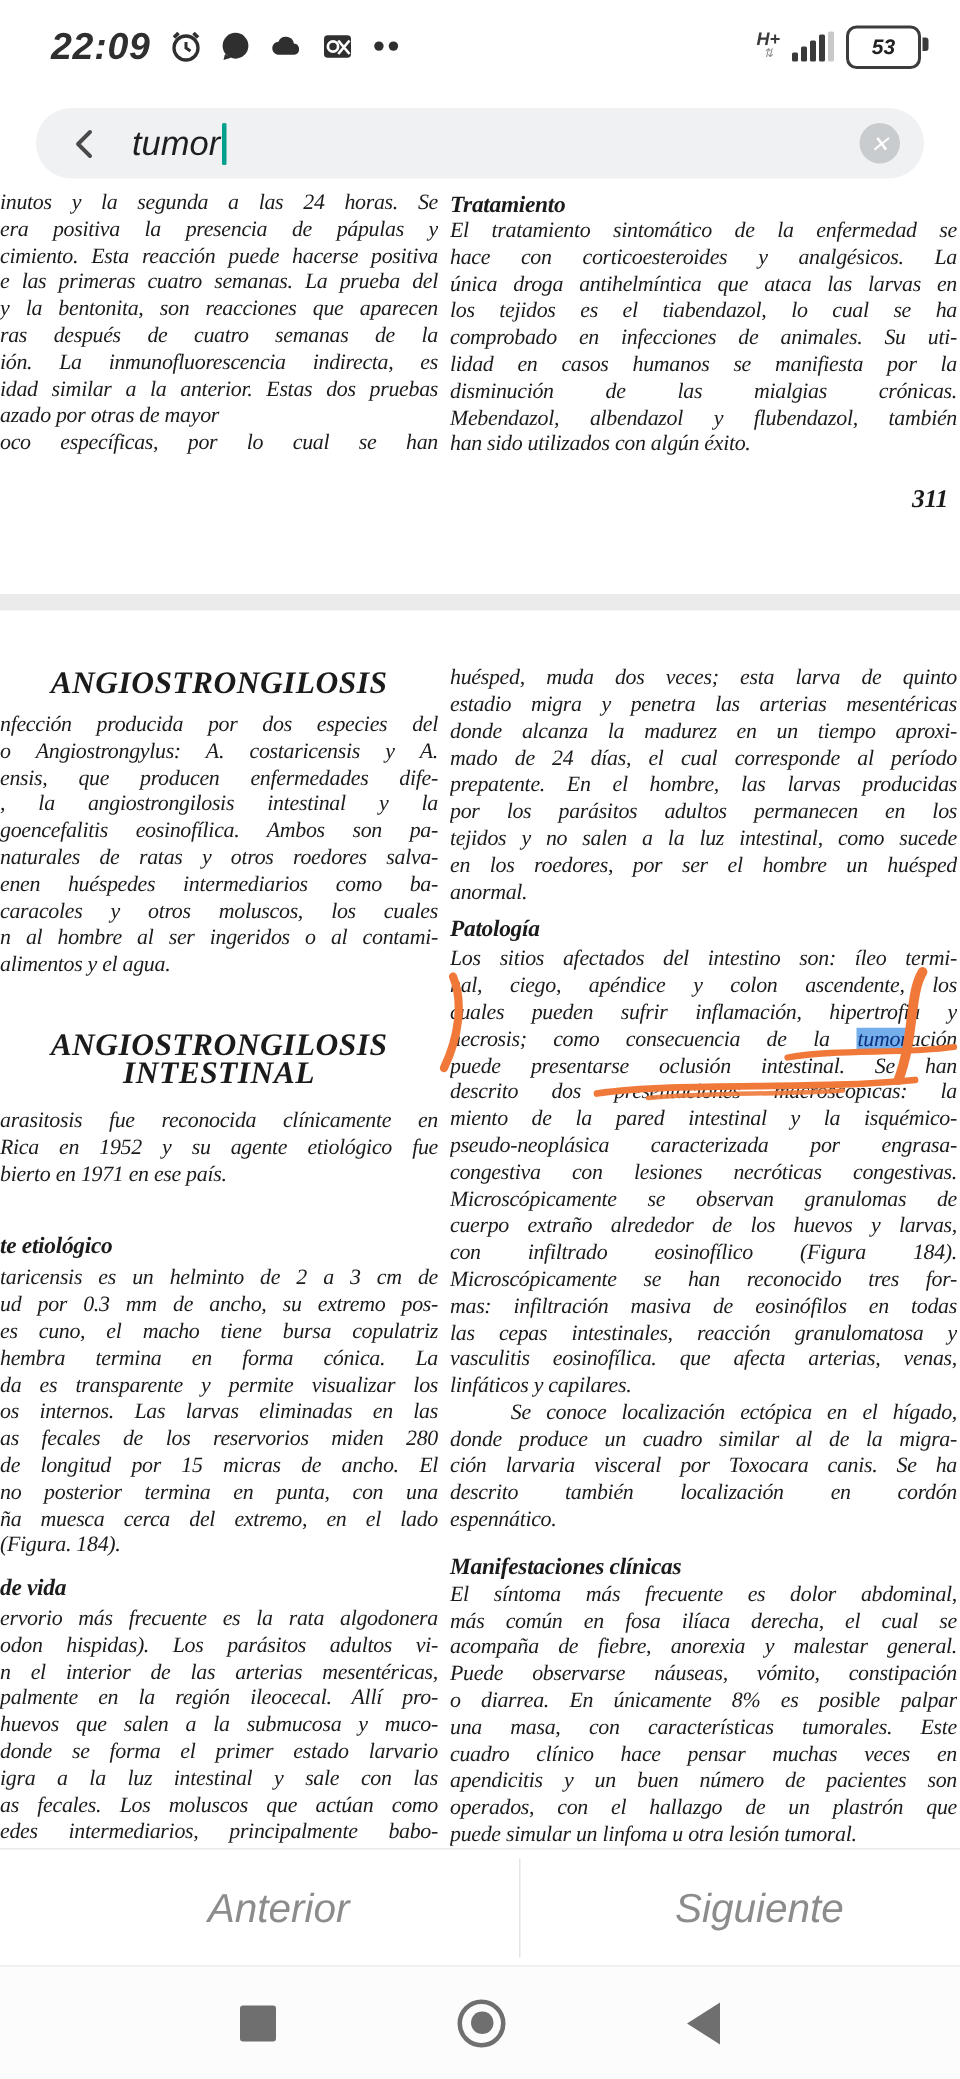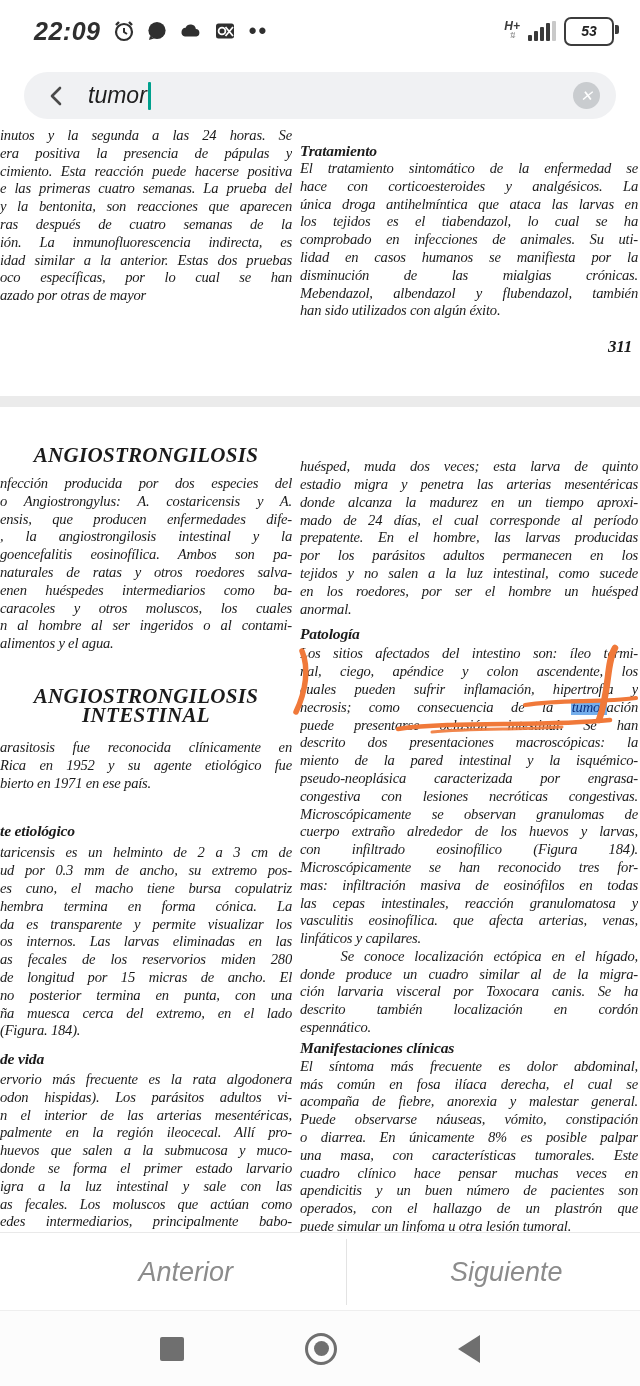--- a/index.html
+++ b/index.html
@@ -31,21 +31,21 @@
   .query{font-size:23px;color:#1f1f1f;}
   .cursor{display:inline-block;width:3.5px;height:28px;margin-left:1px;border-radius:1px;}
   .clear-btn{width:27px;height:27px;border-radius:50%;background:#c9cccf;color:#ffffff;display:flex;
              align-items:center;justify-content:center;font-size:15px;margin-right:16px;}
 
   
   #doc{position:absolute;top:0;left:0;width:640px;height:1386px;}
   .doc-col{position:absolute;font-family:"Liberation Serif","DejaVu Serif",serif;
            font-size:14.6px;line-height:17.8px;letter-spacing:-0.2px;color:#1b1b1b;}
   #col-left{top:127px;left:0;width:292px;}
-  #col-right{top:141px;left:300px;width:338px;}
+  #col-right{top:127px;left:300px;width:338px;}
   .line{height:17.8px;overflow:hidden;text-align:justify;text-align-last:justify;white-space:nowrap;}
   .line.last{text-align-last:left;}
   .doc-heading{font-weight:700;font-size:15.6px;line-height:19px;}
   .doc-heading.center{text-align:center;font-size:21px;letter-spacing:0.3px;}
   .pagenum{font-weight:700;font-size:17px;text-align:right;padding-right:6px;line-height:22px;}
   .hl{padding:0 1px;}
   #pagebreak{position:absolute;top:396px;left:0;width:640px;height:11px;background:#ebebeb;}
   #pen-overlay{position:absolute;top:0;left:0;pointer-events:none;}
 
   
@@ -126,22 +126,22 @@
     <div class="doc-col" id="col-left">
         <div>
           <div class="line">inutos y la segunda a las 24 horas. Se</div>
           <div class="line">era positiva la presencia de pápulas y</div>
           <div class="line">cimiento. Esta reacción puede hacerse positiva</div>
           <div class="line">e las primeras cuatro semanas. La prueba del</div>
           <div class="line">y la bentonita, son reacciones que aparecen</div>
           <div class="line">ras después de cuatro semanas de la</div>
           <div class="line">ión. La inmunofluorescencia indirecta, es</div>
           <div class="line">idad similar a la anterior. Estas dos pruebas</div>
+          <div class="line last">azado por otras de mayor</div>
           <div class="line">oco específicas, por lo cual se han</div>
-          <div class="line last">azado por otras de mayor</div>
         </div>
         <div class="doc-heading center" style="margin-top: 141px;">
           <div>ANGIOSTRONGILOSIS</div>
         </div>
         <div style="margin-top: 10px;">
           <div class="line">nfección producida por dos especies del</div>
           <div class="line">o Angiostrongylus: A. costaricensis y A.</div>
           <div class="line">ensis, que producen enfermedades dife-</div>
           <div class="line">, la angiostrongilosis intestinal y la</div>
           <div class="line">goencefalitis eosinofílica. Ambos son pa-</div>
@@ -241,21 +241,21 @@
           <div class="line">vasculitis eosinofílica. que afecta arterias, venas,</div>
           <div class="line last">linfáticos y capilares.</div>
         </div>
         <div>
           <div class="line">&nbsp;&nbsp;&nbsp;&nbsp;Se conoce localización ectópica en el hígado,</div>
           <div class="line">donde produce un cuadro similar al de la migra-</div>
           <div class="line">ción larvaria visceral por Toxocara canis. Se ha</div>
           <div class="line">descrito también localización en cordón</div>
           <div class="line last">espennático.</div>
         </div>
-        <div class="doc-heading" style="margin-top: 1px;">
+        <div class="doc-heading" style="margin-top: 12px;">
           <div>Manifestaciones clínicas</div>
         </div>
         <div style="margin-top: 1px;">
           <div class="line">El síntoma más frecuente es dolor abdominal,</div>
           <div class="line">más común en fosa ilíaca derecha, el cual se</div>
           <div class="line">acompaña de fiebre, anorexia y malestar general.</div>
           <div class="line">Puede observarse náuseas, vómito, constipación</div>
           <div class="line">o diarrea. En únicamente 8% es posible palpar</div>
           <div class="line">una masa, con características tumorales. Este</div>
           <div class="line">cuadro clínico hace pensar muchas veces en</div>

